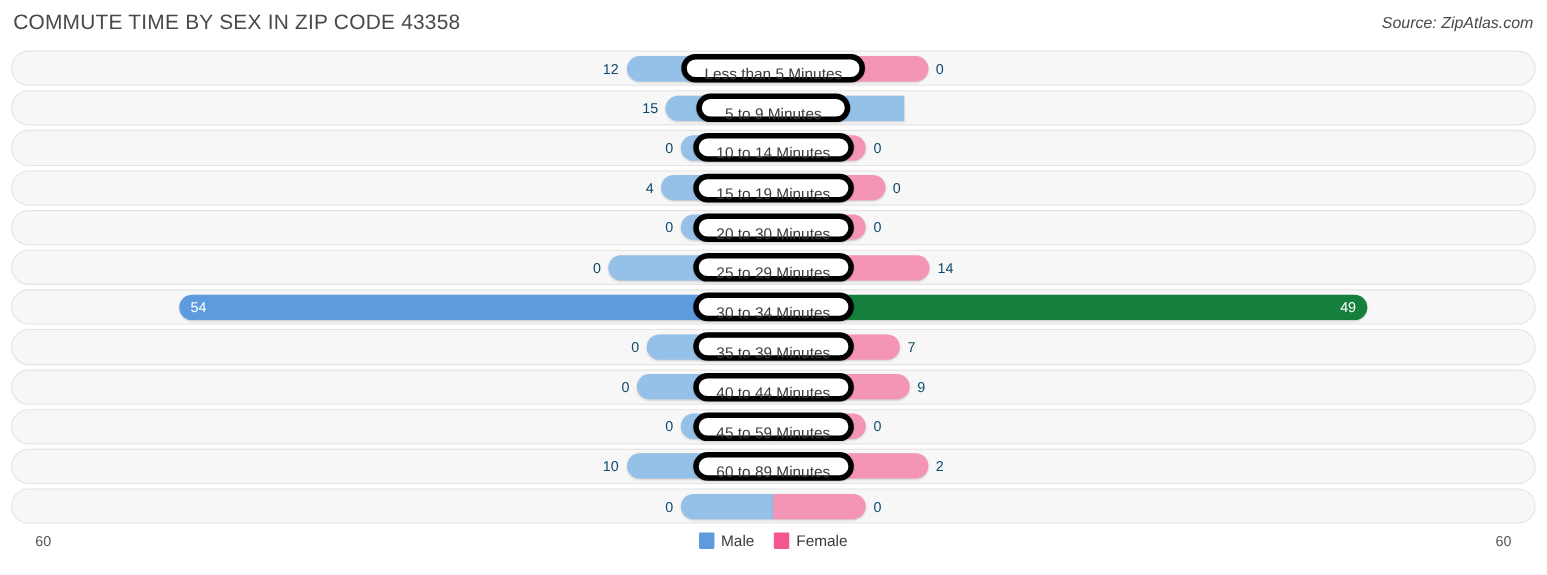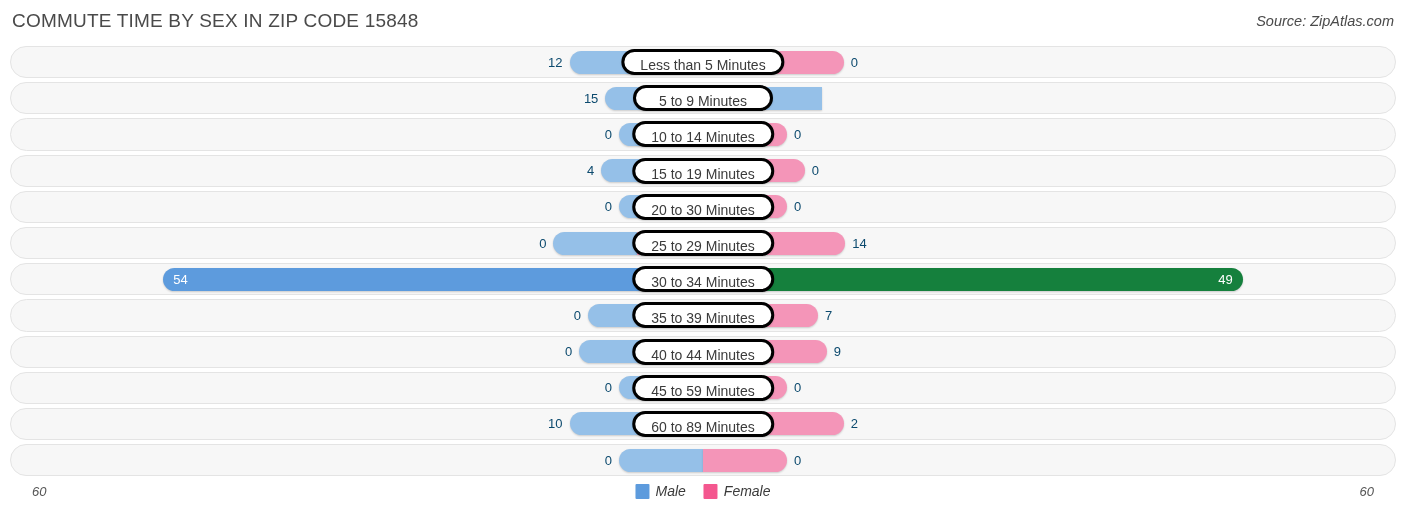--- a/index.html
+++ b/index.html
@@ -127,42 +127,41 @@
     font-size: 13px;
   }
 
   
   .center-label {
     position: absolute;
     left: 50%;
     top: 50%;
     transform: translate(-50%, -50%);
     background: #ffffff;
-    border: 3px solid #000000;
+    border: 5px solid #000000;
     border-radius: 14px;
     height: 26px;
     line-height: 26px;
     padding: 0 16px;
     font-size: 14px;
     color: #3b3b3b;
     white-space: nowrap;
     box-shadow: 0 1px 2px rgba(0,0,0,0.14);
     z-index: 5;
     min-width: 140px;
     text-align: center;
     box-sizing: border-box;
   }
 
   
   .footer {
     position: relative;
     height: 33px;
     padding: 0 10px;
     box-sizing: border-box;
-    font-style: italic;
   }
   .axis-left, .axis-right {
     position: absolute;
     top: 6px;
     font-size: 13px;
     color: #555;
   }
   .axis-left  { left: 32px; }
   .axis-right { right: 32px; }
 
@@ -190,21 +189,21 @@
   .swatch.female { background: #f4578f; }
   .legend-label {
     font-size: 14px;
     color: #3b3b3b;
   }
 </style>
 </head>
 <body>
 
 <div class="header">
-  <div class="chart-title">COMMUTE TIME BY SEX IN ZIP CODE 15848</div>
+  <div class="chart-title">COMMUTE TIME BY SEX IN ZIP CODE 43358</div>
   <div class="source">Source: ZipAtlas.com</div>
 </div>
 
 <div class="plot" id="plot">
     <div class="row">
       <div class="track"></div>
       <div class="bars">
         <div class="side left">
           <span class="val left">12</span>
           <div class="bar male" style="width: 190.2px;"></div>

